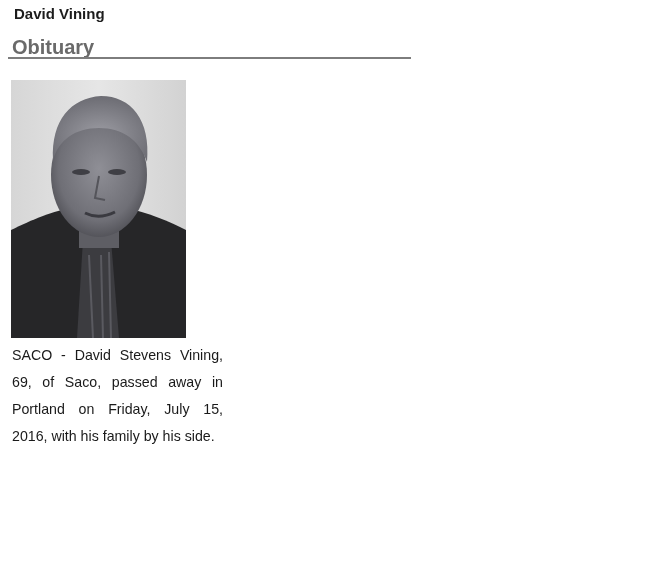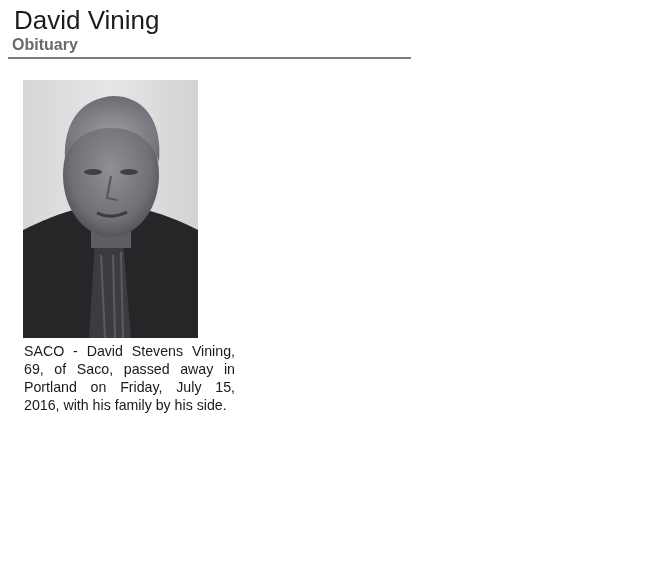--- a/index.html
+++ b/index.html
@@ -3,35 +3,35 @@
   <meta charset="utf-8">
   <style>
     html, body { margin: 0; padding: 0; background: #ffffff; }
     body {
       width: 647px; height: 576px; overflow: hidden; position: relative;
       font-family: "Liberation Sans", sans-serif;
       color: #1a1a1a;
     }
     .title {
       position: absolute; left: 14px; top: 5px;
-      font-size: 26px; font-weight: normal; color: #1c1c1c; letter-spacing: 0px;
+      font-size: 15px; font-weight: bold; color: #1c1c1c; letter-spacing: 0px;
       margin: 0;
     }
     .subtitle {
       position: absolute; left: 12px; top: 36px;
-      font-size: 16px; font-weight: bold; color: #6a6a6a;
+      font-size: 20px; font-weight: bold; color: #6a6a6a;
       margin: 0;
     }
     .divider {
       position: absolute; left: 8px; top: 57px; width: 403px; height: 0;
       border-top: 2px solid #7d7d7d;
     }
     .article {
-      position: absolute; left: 24px; top: 78px; width: 619px;
-      font-size: 14.2px; line-height: 18px; color: #1a1a1a;
+      position: absolute; left: 12px; top: 78px; width: 619px;
+      font-size: 14.2px; line-height: 27px; color: #1a1a1a;
       text-align: justify;
     }
     .photo {
       float: left; width: 175px; height: 258px;
       margin: 2px 12px 4px -1px;
       background: #d8d8d8; position: relative; overflow: hidden;
     }
     .photo svg { display: block; width: 175px; height: 258px; }
     .article p { margin: 0 0 6px 0; }
     .article p.first-block { width: 211px; margin-left: 0; }

